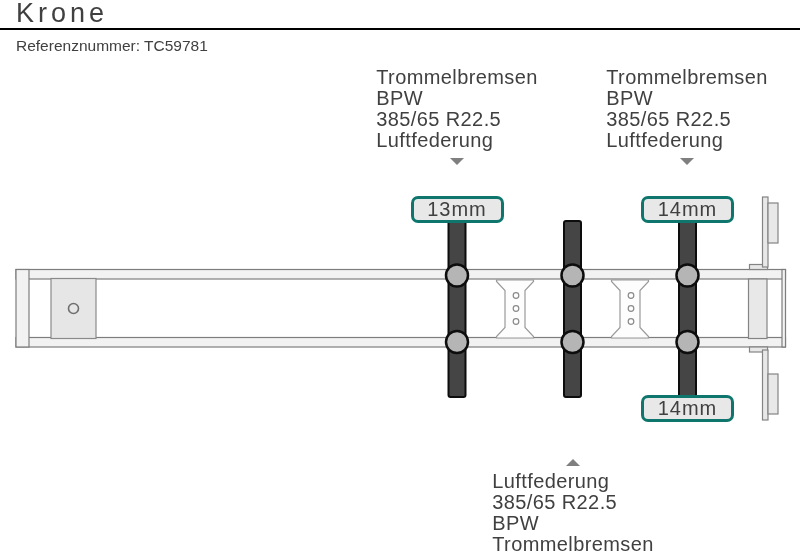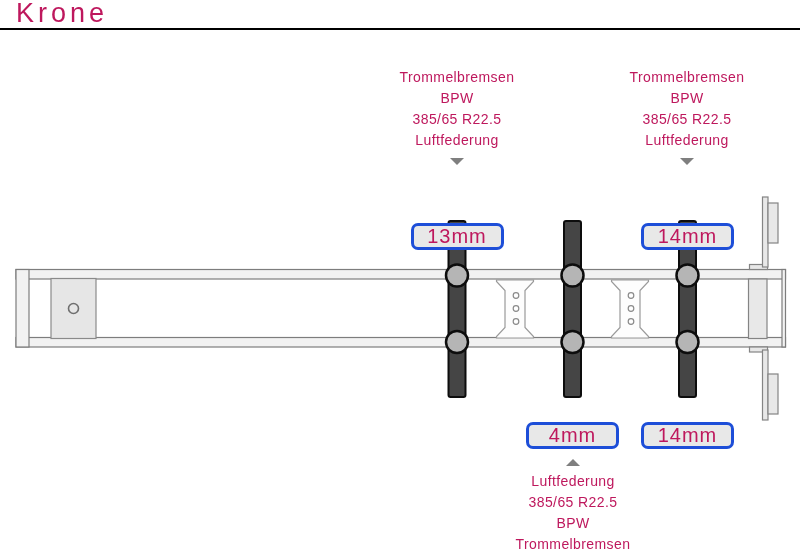--- a/index.html
+++ b/index.html
@@ -1,47 +1,47 @@
 <!DOCTYPE html>
 <html style="--axle-bar: #454545; --hub-fill: #b5b5b5; --label-fill: #e8e8e8; --rail-fill: #f2f2f2; --pointer-gray: #7f7f7f;"><head>
 <meta charset="utf-8">
 <style>
   html,body{margin:0;padding:0;background:#fff;}
   .stage{
     position:relative;width:800px;height:552px;background:#fff;overflow:hidden;
-    font-family:"Liberation Sans","DejaVu Sans",sans-serif;color:#be185d;
+    font-family:"Liberation Sans","DejaVu Sans",sans-serif;color:#404040;
   }
   
   .title{
     position:absolute;left:16px;top:-3px;font-size:27px;font-weight:400;
     letter-spacing:4px;line-height:32px;white-space:nowrap;
   }
   .rule{position:absolute;left:0;top:28px;width:800px;height:2px;background:#000;}
   .ref{position:absolute;left:16px;top:37px;font-size:15.5px;line-height:18px;white-space:nowrap;}
   
   .info{
-    position:absolute;transform:translateX(-50%);text-align:center;
-    font-size:14px;line-height:21px;letter-spacing:.4px;white-space:nowrap;
+    position:absolute;transform:translateX(-50%);text-align:left;
+    font-size:20px;line-height:21px;letter-spacing:.4px;white-space:nowrap;
   }
   .tri-down{
     position:absolute;width:0;height:0;
     border-left:7px solid transparent;border-right:7px solid transparent;
     border-top:7px solid var(--pointer-gray,#7f7f7f);
   }
   .tri-up{
     position:absolute;width:0;height:0;
     border-left:7px solid transparent;border-right:7px solid transparent;
     border-bottom:7px solid var(--pointer-gray,#7f7f7f);
   }
   
   .badge{
     position:absolute;width:93px;height:27px;box-sizing:border-box;
-    border:3px solid #1d4ed8;border-radius:7px;background:var(--label-fill,#e8e8e8);
+    border:3px solid #0f766e;border-radius:7px;background:var(--label-fill,#e8e8e8);
     display:flex;align-items:center;justify-content:center;
-    font-size:20px;letter-spacing:1px;margin-top:27px;
+    font-size:20px;letter-spacing:1px;
   }
   .row-top{top:196px;}
   .row-bottom{top:395px;}
   
   .diagram{position:absolute;left:0;top:0;}
   .rail{fill:var(--rail-fill,#f2f2f2);stroke:#7d7d7d;stroke-width:1.2;}
   .part{fill:var(--label-fill,#e8e8e8);stroke:#848484;stroke-width:1.2;}
   .plate{fill:#e6e6e6;stroke:#8a8a8a;stroke-width:1.2;}
   .brace{fill:#fdfdfd;stroke:#9a9a9a;stroke-width:1.2;}
   .brace-hole{fill:#ffffff;stroke:#8a8a8a;stroke-width:1.2;}
@@ -49,20 +49,21 @@
   .hub{fill:var(--hub-fill,#b5b5b5);stroke:#0d0d0d;stroke-width:2.5;}
   .kingpin-hole{fill:none;stroke:#6f6f6f;stroke-width:1.6;}
 </style>
 </head>
 <body>
 
 <div class="stage">
 
   <div class="title">Krone</div>
   <div class="rule"></div>
+  <div class="ref">Referenznummer: TC59781</div>
 
   <div class="info" style="left:457px;top:67px;">
     <div>Trommelbremsen</div>
     <div>BPW</div>
     <div>385/65 R22.5</div>
     <div>Luftfederung</div>
   </div>
   <div class="tri-down" style="left:450px;top:158px;"></div>
 
   <div class="info" style="left:687px;top:67px;">
@@ -124,21 +125,20 @@
     <g>
       <rect class="axle" x="679" y="221" width="17" height="176" rx="2"></rect>
       <circle class="hub" cx="687.5" cy="275.5" r="11"></circle>
       <circle class="hub" cx="687.5" cy="342" r="11"></circle>
     </g>
   </svg>
 
   <div class="badge row-top" style="left:410.5px;">13mm</div>
   <div class="badge row-top" style="left:641px;">14mm</div>
 
-  <div class="badge row-bottom" style="left:526px;">4mm</div>
   <div class="badge row-bottom" style="left:641px;">14mm</div>
 
   <div class="tri-up" style="left:566px;top:459px;"></div>
   <div class="info" style="left:573px;top:471px;">
     <div>Luftfederung</div>
     <div>385/65 R22.5</div>
     <div>BPW</div>
     <div>Trommelbremsen</div>
   </div>
 

